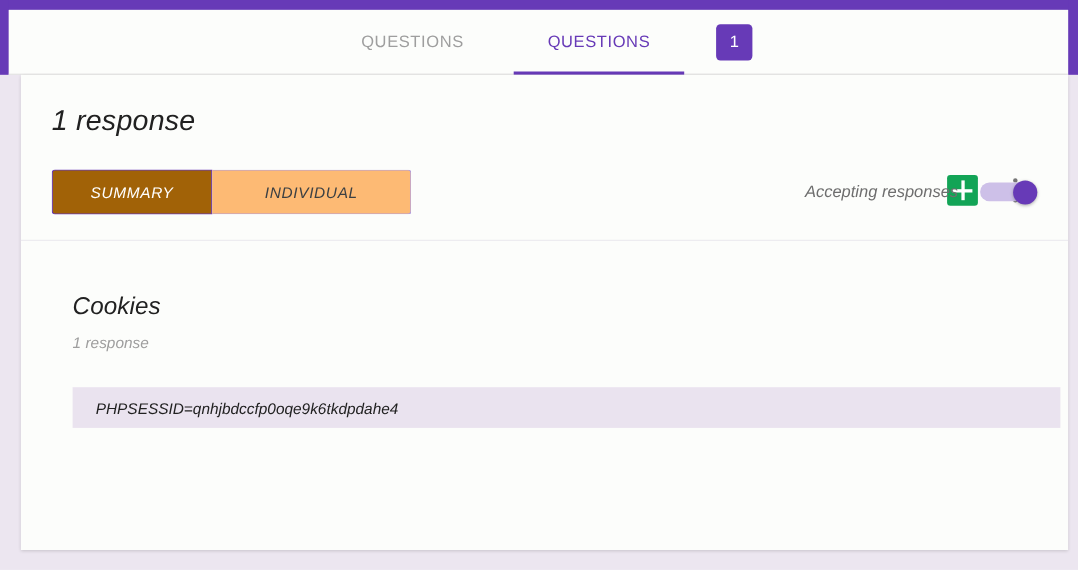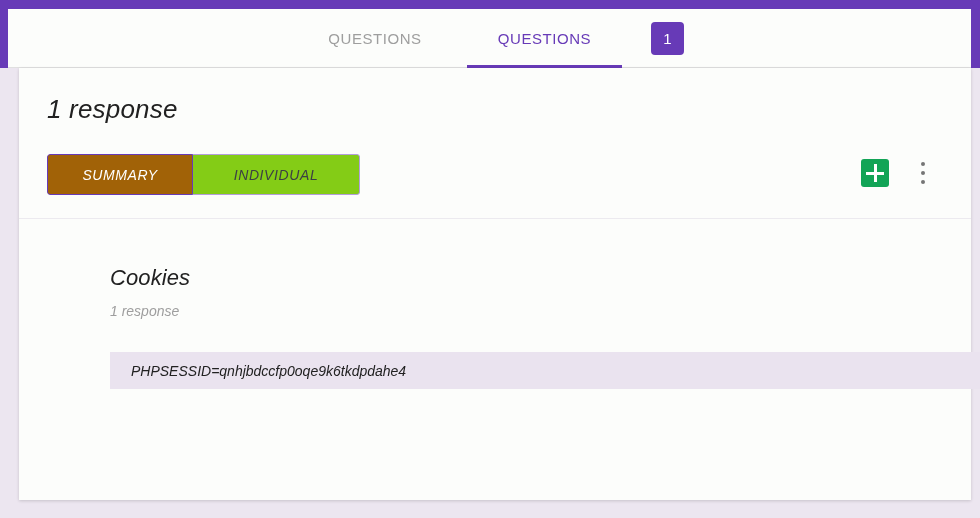--- a/index.html
+++ b/index.html
@@ -157,22 +157,22 @@
     user-select: none;
   }
   #toggle-summary {
     width: 146px;
     background: #a16207;
     color: #fff;
     border: 1px solid #673ab7;
     border-radius: 3px 0 0 3px;
   }
   #toggle-individual {
-    width: 167px;
-    background: #84cc16;
+    width: 181px;
+    background: #fdba74;
     color: #3c4043;
     border: 1px solid #b39ddb;
     border-left: none;
     border-radius: 0 3px 3px 0;
   }
 
   
   #sheets-icon {
     position: absolute;
     right: 82px;
@@ -257,21 +257,20 @@
     height: 22px;
     border-radius: 50%;
     background: #673ab7;
     box-shadow: 0 1px 3px rgba(0,0,0,.3);
   }
 
   
   #question-block {
     position: relative;
     padding: 46px 12px 0 47px;
-    margin-left: 44px;
   }
   #question-title {
     font-size: 22px;
     color: #212121;
     font-weight: 400;
     letter-spacing: .1px;
   }
   #question-response-count {
     margin-top: 12px;
     font-size: 14px;
@@ -331,20 +330,27 @@
         <span class="v-bar"></span>
         <span class="h-bar"></span>
       </div>
 
       <div id="overflow-menu">
         <span></span>
         <span></span>
         <span></span>
       </div>
 
+      <div id="accepting-wrap">
+        <span id="accepting-label">Accepting responses</span>
+        <span id="accepting-switch">
+          <span class="track"></span>
+          <span class="thumb"></span>
+        </span>
+      </div>
 
     </div>
 
     <div id="question-block">
 
       <div id="question-title">Cookies</div>
       <div id="question-response-count">1 response</div>
 
       <div id="answers-list">
         <div class="answer-row">PHPSESSID=qnhjbdccfp0oqe9k6tkdpdahe4</div>

